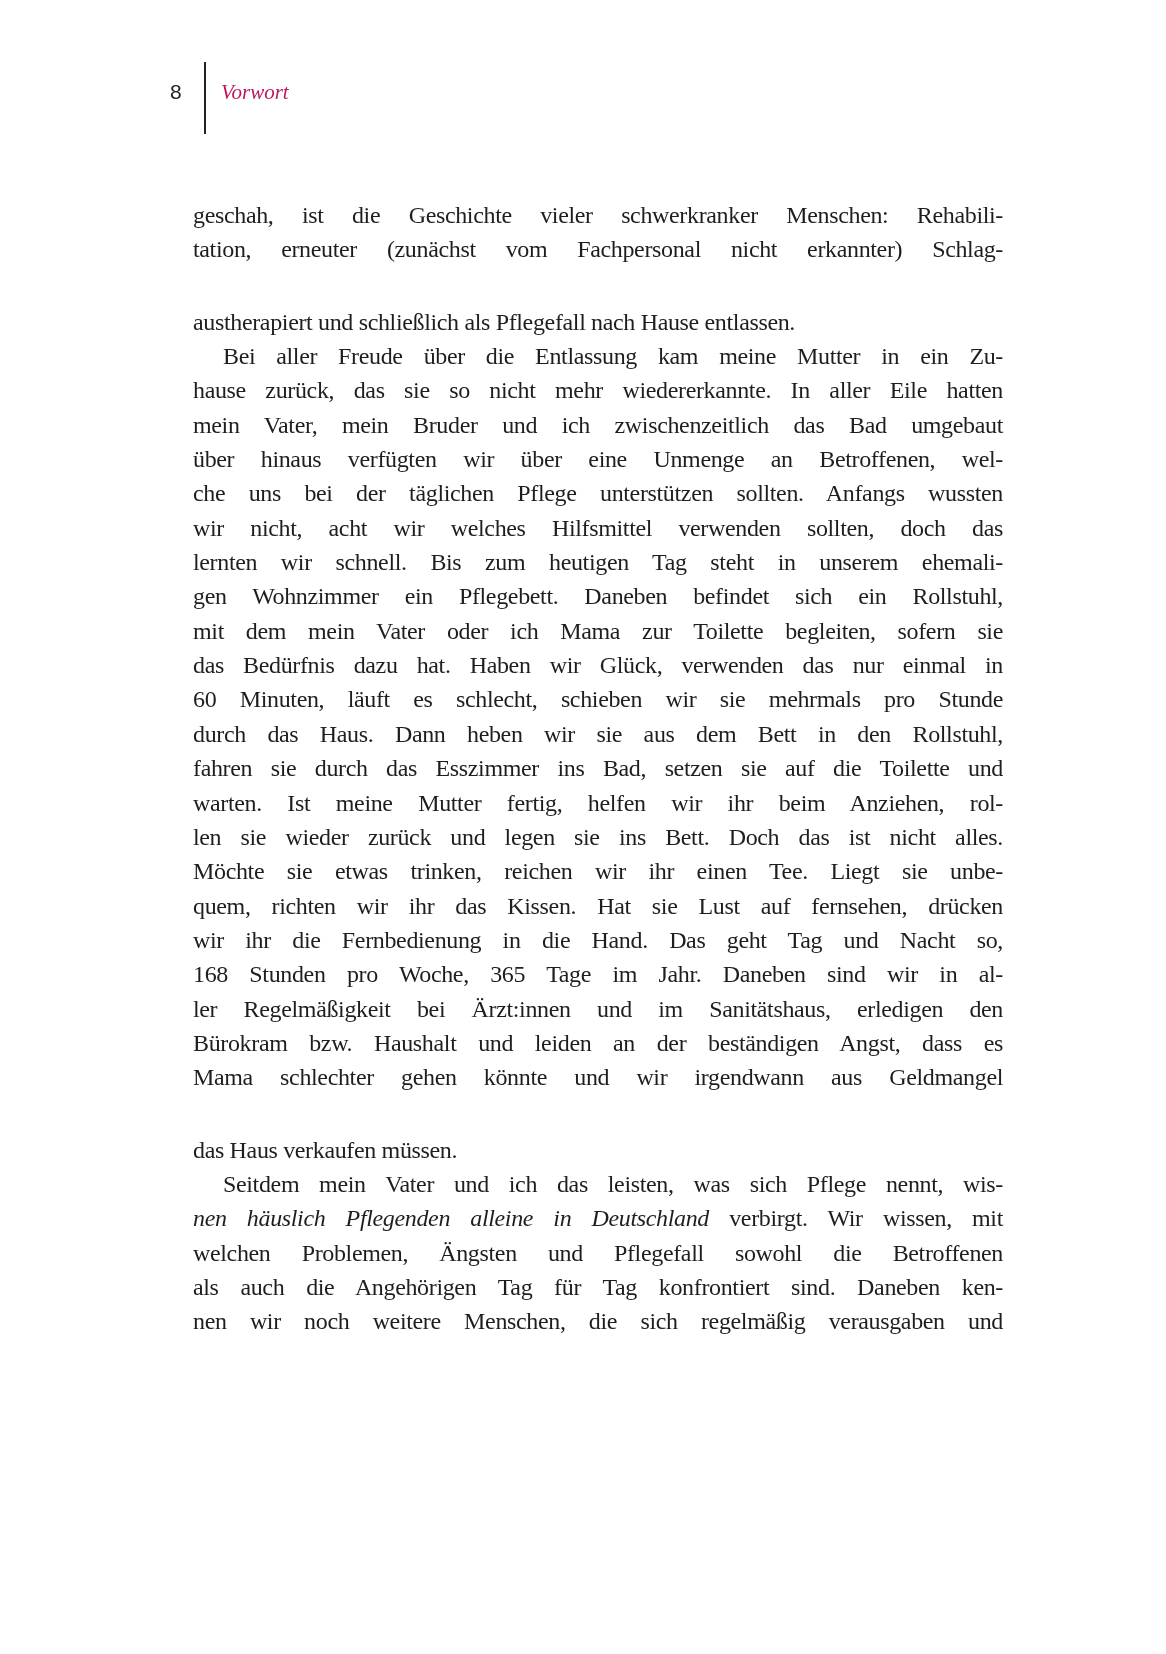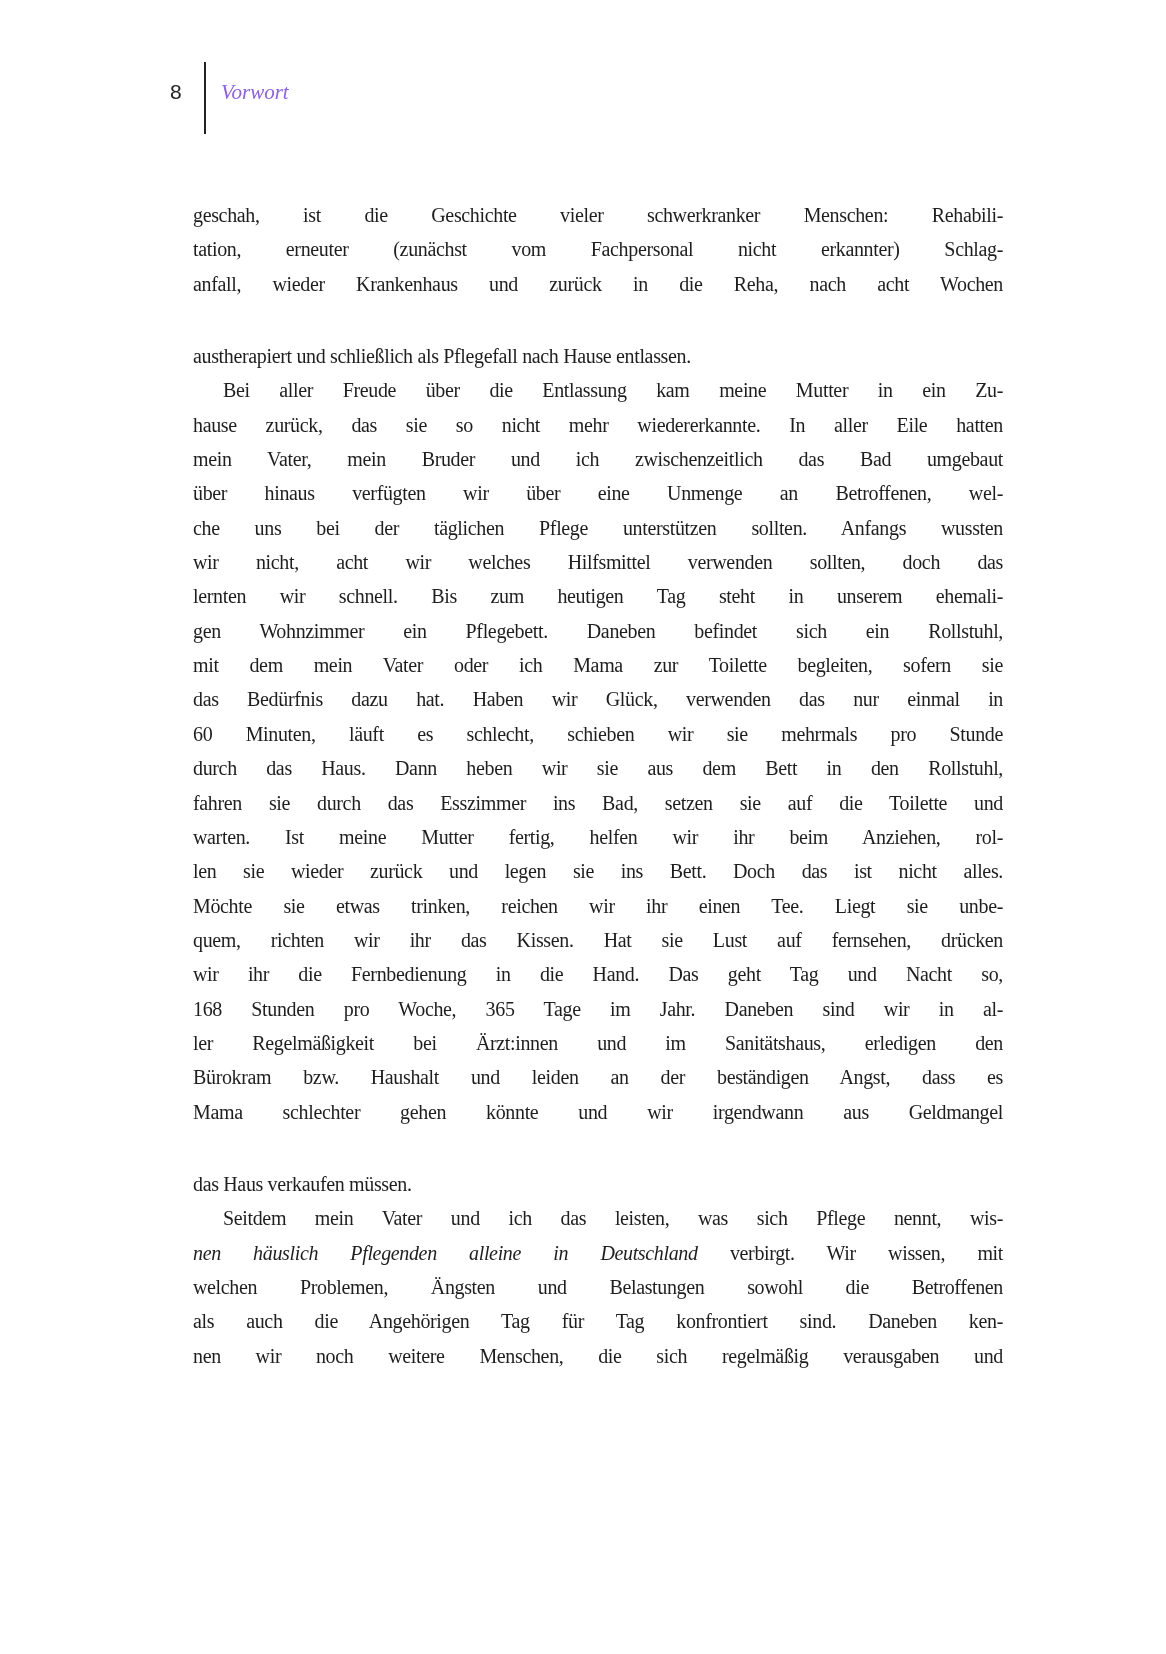--- a/index.html
+++ b/index.html
@@ -40,33 +40,33 @@
       background: #222;
     }
     .running-title {
       position: absolute;
       left: 221px;
       top: 80px;
       font-family: "Liberation Serif", "DejaVu Serif", serif;
       font-style: italic;
       font-size: 21px;
       line-height: 24px;
-      color: #8b5cf6;
+      color: #be185d;
     }
     .body-text {
       position: absolute;
       left: 193px;
       top: 198px;
       width: 810px;
     }
     .line {
       display: block;
       height: 34.35px;
       line-height: 34.35px;
-      font-size: 20px;
+      font-size: 24px;
       white-space: nowrap;
       text-align: justify;
       text-align-last: justify;
       letter-spacing: -0.35px;
     }
     .line.last {
       text-align-last: left;
       margin-top: 38px;
     }
     .line.indent {
@@ -83,21 +83,20 @@
   <span class="page-number">8</span>
   <span class="header-rule"></span>
   <span class="running-title">Vorwort</span>
 </header>
 
 <main class="body-text">
 
   <div>
     <span class="line">geschah, ist die Geschichte vieler schwerkranker Menschen: Rehabili-</span>
     <span class="line">tation, erneuter (zunächst vom Fachpersonal nicht erkannter) Schlag-</span>
-    <span class="line">anfall, wieder Krankenhaus und zurück in die Reha, nach acht Wochen</span>
     <span class="line last">austherapiert und schließlich als Pflegefall nach Hause entlassen.</span>
   </div>
 
   <div>
     <span class="line indent">Bei aller Freude über die Entlassung kam meine Mutter in ein Zu-</span>
     <span class="line">hause zurück, das sie so nicht mehr wiedererkannte. In aller Eile hatten</span>
     <span class="line">mein Vater, mein Bruder und ich zwischenzeitlich das Bad umgebaut</span>
     <span class="line">über hinaus verfügten wir über eine Unmenge an Betroffenen, wel-</span>
     <span class="line">che uns bei der täglichen Pflege unterstützen sollten. Anfangs wussten</span>
     <span class="line">wir nicht, acht wir welches Hilfsmittel verwenden sollten, doch das</span>
@@ -116,17 +115,17 @@
     <span class="line">168 Stunden pro Woche, 365 Tage im Jahr. Daneben sind wir in al-</span>
     <span class="line">ler Regelmäßigkeit bei Ärzt:innen und im Sanitätshaus, erledigen den</span>
     <span class="line">Bürokram bzw. Haushalt und leiden an der beständigen Angst, dass es</span>
     <span class="line">Mama schlechter gehen könnte und wir irgendwann aus Geldmangel</span>
     <span class="line last">das Haus verkaufen müssen.</span>
   </div>
 
   <div>
     <span class="line indent">Seitdem mein Vater und ich das leisten, was sich Pflege nennt, wis-</span>
     <span class="line"><span></span><span class="ital">nen häuslich Pflegenden alleine in Deutschland</span><span> verbirgt. Wir wissen, mit</span></span>
-    <span class="line">welchen Problemen, Ängsten und Belastungen sowohl die Betroffenen</span>
+    <span class="line">welchen Problemen, Ängsten und Pflegefall sowohl die Betroffenen</span>
     <span class="line">als auch die Angehörigen Tag für Tag konfrontiert sind. Daneben ken-</span>
     <span class="line">nen wir noch weitere Menschen, die sich regelmäßig verausgaben und</span>
   </div>
 </main>
 
 </body></html>

